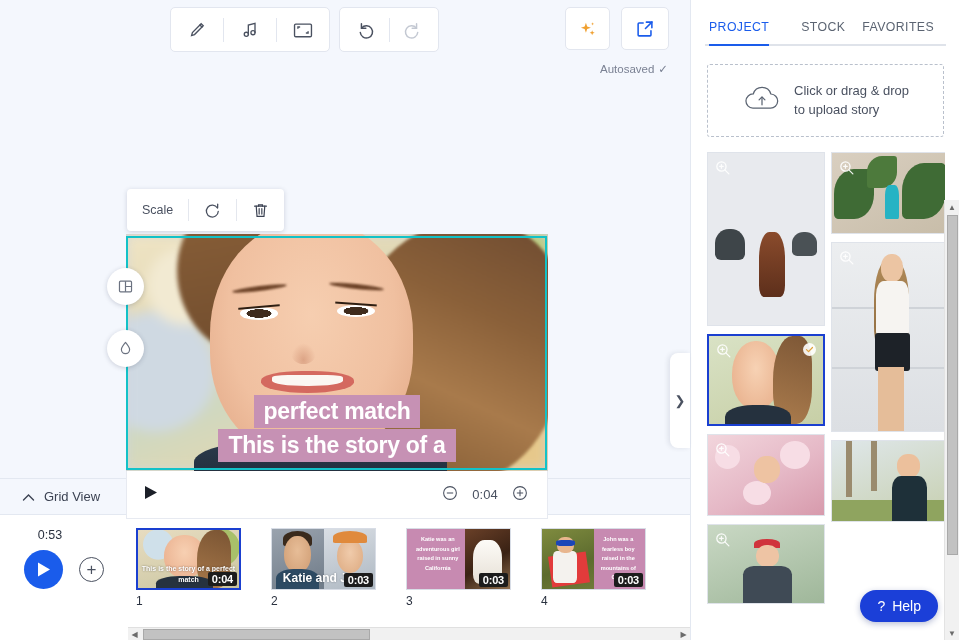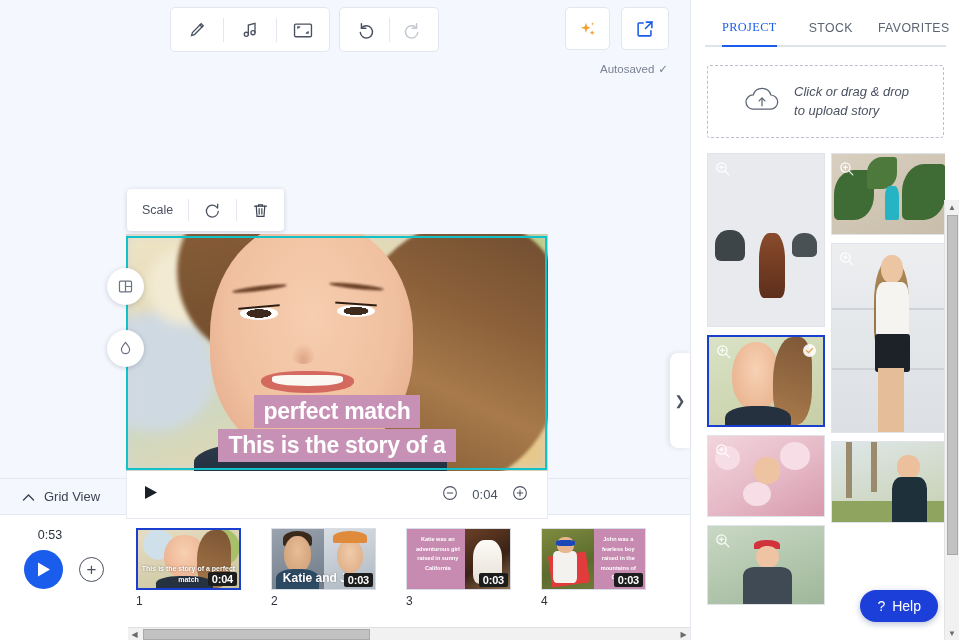--- a/index.html
+++ b/index.html
@@ -378,35 +378,34 @@
     margin: 20px 14px 0 14px;
     display: flex; align-items: flex-end;
     border-bottom: 2px solid #dfe3ea;
     position: relative;
   }
   .tab {
     font-size: 12.3px; letter-spacing: .4px;
     color: #5b6472; padding: 0 0 10px 0; cursor: pointer;
     position: relative;
   }
-  .tab#tab-project { color: #1a5ceb; margin-left: 17px; font-family: Liberation Serif, serif; }
+  .tab#tab-project { color: #1a5ceb; margin-left: 4px; }
   .tab#tab-stock   { margin-left: 32px; }
-  .tab#tab-favorites { margin-left: 25px; }
+  .tab#tab-favorites { margin-left: 17px; }
   .tab.active::after {
     content: ""; position: absolute; left: 0; right: 0; bottom: -2px;
     height: 2px; background: #1a5ceb;
   }
   #dropzone {
     margin: 18px 16px 0 16px;
     height: 73px;
     border: 1px dashed #b9c0cc;
     border-radius: 3px;
     display: flex; align-items: center; justify-content: center; gap: 12px;
     cursor: pointer;
-    font-style: italic;
   }
   #dropzone .dz-text { font-size: 13px; color: #4a5160; line-height: 1.45; }
 
   #media-scroll {
     margin: 15px 0 0 16px;
     width: 238px;
     flex: 1;
     position: relative;
     overflow: hidden;
   }

